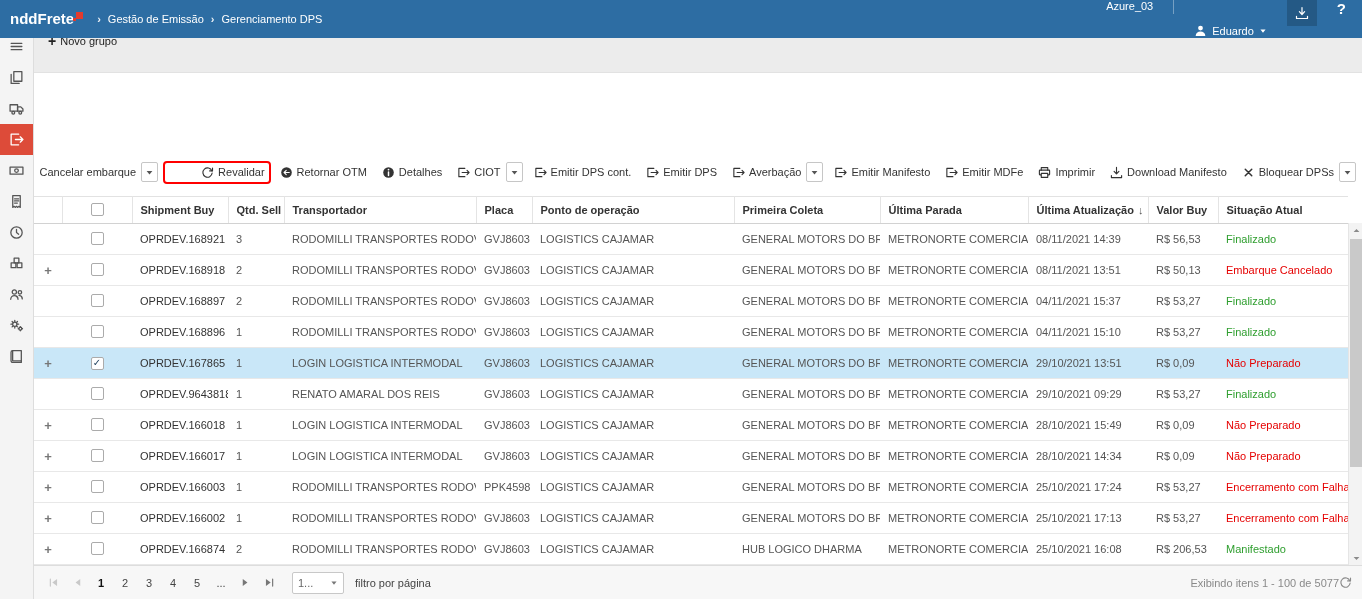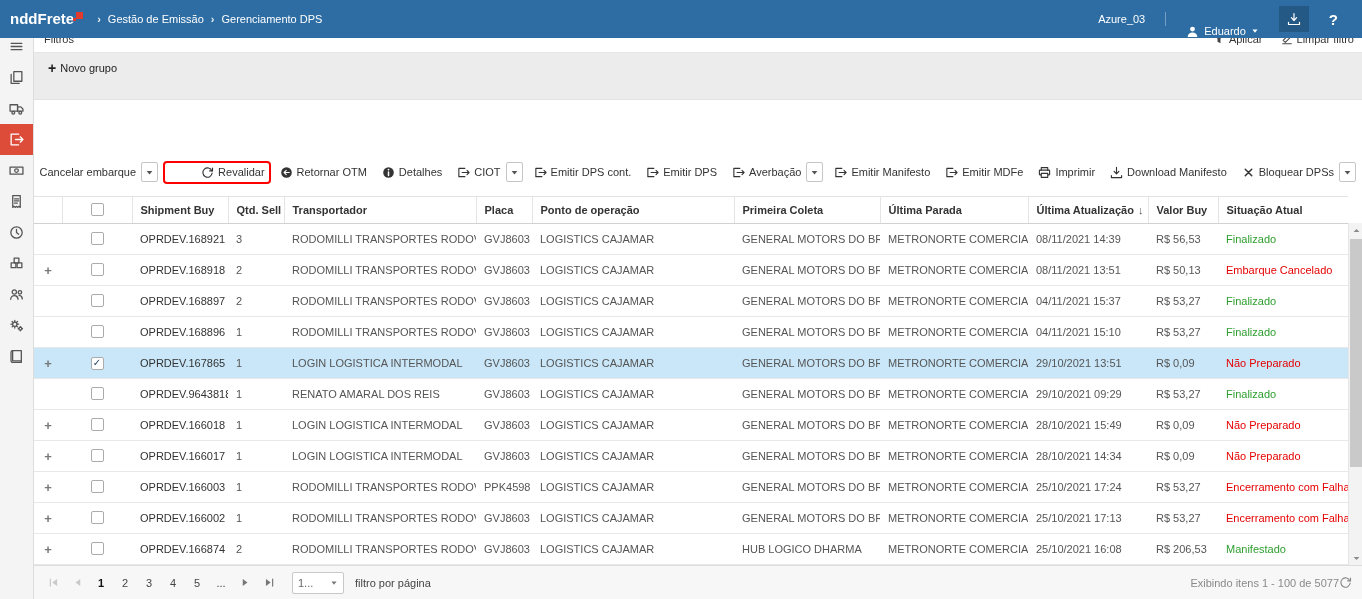--- a/index.html
+++ b/index.html
@@ -9,21 +9,21 @@
   .icn svg { width:100%; height:100%; display:block; }
 
   
   .topbar { position:absolute; top:0; left:0; width:1362px; height:38px; background:var(--topbar); color:#fff; display:flex; align-items:center; z-index:5; }
   .logo { margin-left:10px; display:flex; align-items:flex-start; font-size:15px; font-weight:bold; cursor:pointer; line-height:1.1; }
   .logo-sq { position:relative; width:7px; height:7px; background:var(--logored); margin:1px 0 0 2px; display:inline-block; }
   .logo-sq:after { content:''; position:absolute; left:-3px; bottom:-2px; width:3px; height:3px; background:var(--logored); }
   .crumb-sep { margin:0 7px; font-weight:bold; opacity:.9; }
   .crumb { font-weight:normal; cursor:pointer; white-space:nowrap; }
   .topbar .crumb-sep:first-of-type { margin-left:14px; }
-  .tb-right { margin-left:auto; display:flex; align-items:center; gap:20px; height:100%; padding-right:20px; }
+  .tb-right { margin-left:auto; display:flex; align-items:flex-start; gap:20px; height:100%; padding-right:12px; }
   .tb-divider { width:1px; height:14px; background:rgba(255,255,255,.35); }
   .user-menu { display:flex; align-items:center; gap:5px; cursor:pointer;margin-top:24px; }
   .user-menu .icn.small { width:8px; height:8px; }
   .dl-btn { width:30px; height:26px; background:rgba(0,0,0,.18); display:flex; align-items:center; justify-content:center; cursor:pointer; }
   .dl-btn .icn { width:14px; height:14px; }
   .help-btn { font-size:15px; font-weight:bold; cursor:pointer; margin-right:4px; }
 
   
   .sidebar { position:absolute; top:26px; left:0; width:34px; height:573px; background:#f4f4f4; border-right:1px solid #ddd; padding-top:5px; z-index:4; }
   .sb-item { height:31px; display:flex; align-items:center; justify-content:center; color:#555; cursor:pointer; }
@@ -220,42 +220,20 @@
       <span class="icn">
         <svg viewBox="0 0 14 14" fill="none" stroke="currentColor" stroke-width="1.2" stroke-linecap="round" stroke-linejoin="round">
           <path d="M3.4 1.5h8.1v11H3.4a1.5 1.5 0 0 1-1.5-1.5V3a1.5 1.5 0 0 1 1.5-1.5z"></path>
           <path d="M3.4 1.5v9.5M3.4 11h8.1"></path>
         </svg>
       </span>
     </div>
   </div>
 
 <div class="content">
-  <div class="filters-header">
-    <span>Filtros</span>
-    <div class="filters-actions">
-      <span class="flink">
-        <span class="icn">
-            <svg viewBox="0 0 14 14" fill="none" stroke="currentColor" stroke-width="1.2" stroke-linecap="round" stroke-linejoin="round">
-              <path d="M1.5 2h11L8.7 6.8V12L5.3 10.3V6.8z" fill="currentColor" stroke="none"></path>
-            </svg>
-          </span>
-        <span>Aplicar</span>
-      </span>
-      <span class="flink">
-        <span class="icn">
-            <svg viewBox="0 0 14 14" fill="none" stroke="currentColor" stroke-width="1.2" stroke-linecap="round" stroke-linejoin="round">
-              <path d="M5 11l6.5-6.5L9 2 2.5 8.5 5 11z"></path>
-              <path d="M2 12.5h10"></path>
-            </svg>
-          </span>
-        <span>Limpar filtro</span>
-      </span>
-    </div>
-  </div>
   <div class="filters-body">
     <span class="new-group">
       <b>+</b>
       <span>Novo grupo</span>
     </span>
   </div>
 
   <div class="toolbar">
       <div class="tbtn-wrap">
         <button class="tbtn">

